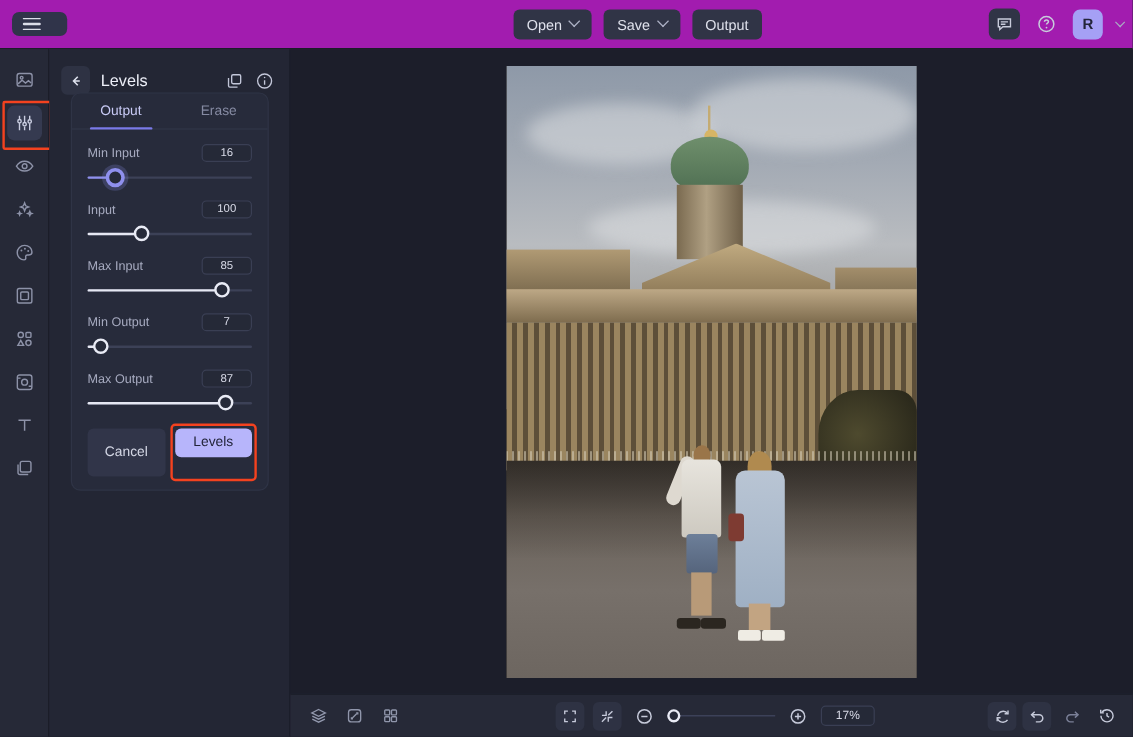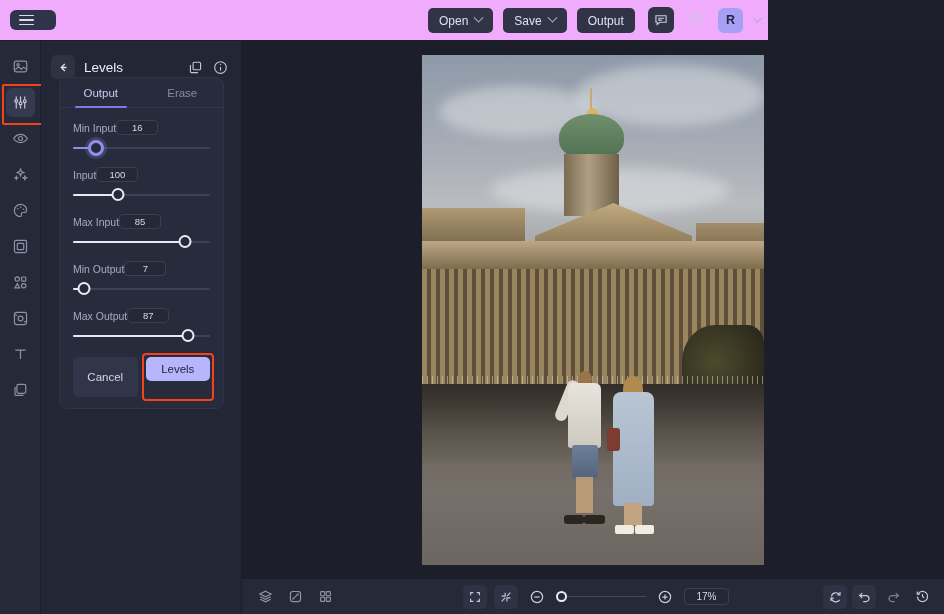--- a/index.html
+++ b/index.html
@@ -6,22 +6,22 @@
   html, body {
     width: 944px; height: 614px;
     background: #21232f;
     font-family: "Liberation Sans", sans-serif;
     overflow: hidden;
   }
   .app { position: relative; width: 944px; height: 614px; background: #1d1f2b; }
 
   
   .topbar {
-    position: absolute; top: 0; left: 0; width: 768px; height: 41px;
-    background: #f0abfc; display: flex; align-items: center;
+    position: absolute; top: 0; left: 0; width: 944px; height: 41px;
+    background: #a21caf; display: flex; align-items: center;
     border-bottom: 1px solid #1b1d28;
   }
   .brand {
     display: flex; align-items: center; gap: 10px;
     margin-left: 10px; padding: 5px 12px 5px 9px; border-radius: 6px;
     background: #30344a;
   }
   .brand-title { color: #e8e9f2; font-size: 12.5px; letter-spacing: .2px; }
   .hamburger { display: flex; flex-direction: column; justify-content: center; gap: 3px; width: 15px; }
   .hamburger i { display: block; height: 1.6px; background: #dcdee9; border-radius: 2px; }
@@ -80,21 +80,21 @@
     background: #272b3b; border: 1px solid #2f3446; border-radius: 8px; padding: 0 0 11px 0;
   }
   .tabs { display: flex; height: 30px; border-bottom: 1px solid #313648; }
   .tab { flex: 1; display: flex; align-items: center; justify-content: center;
          font-size: 11.5px; color: #868ba3; position: relative; cursor: pointer; }
   .tab.active { color: #c8caf5; }
   .tab.active::after { content: ""; position: absolute; bottom: -1px; left: 18%; width: 64%;
                        height: 2px; background: #7a7ae8; border-radius: 2px; }
 
   .ctl { padding: 0 13px; margin-top: 12px; }
-  .ctl-row { display: flex; align-items: center; justify-content: flex-start; }
+  .ctl-row { display: flex; align-items: center; justify-content: space-between; }
   .ctl-label { font-size: 10.5px; color: #a7abc0; }
   .val-box {
     width: 42px; height: 15px; border: 1px solid #3a3f54; border-radius: 4px;
     background: #252937; color: #d7d9e6; font-size: 9.5px;
     display: flex; align-items: center; justify-content: center;
   }
   .track { position: relative; height: 14px; margin-top: 6px; }
   .track .rail-line { position: absolute; top: 6px; left: 0; width: 100%; height: 1.6px; background: #3c4157; border-radius: 2px; }
   .track .fill { position: absolute; top: 6px; left: 0; height: 1.6px; background: #e6e8f3; border-radius: 2px; }
   .track .knob {

